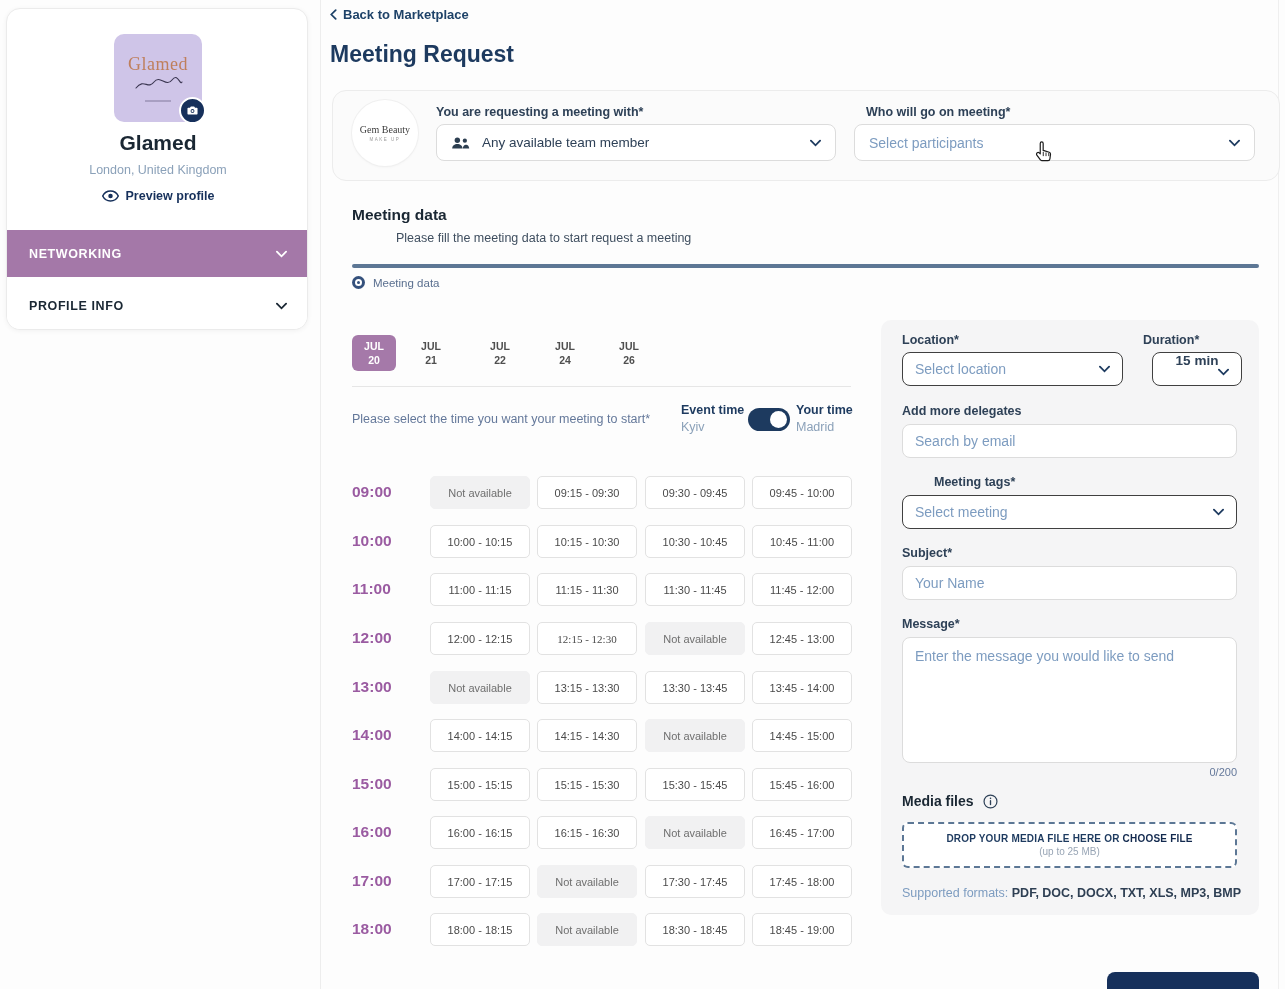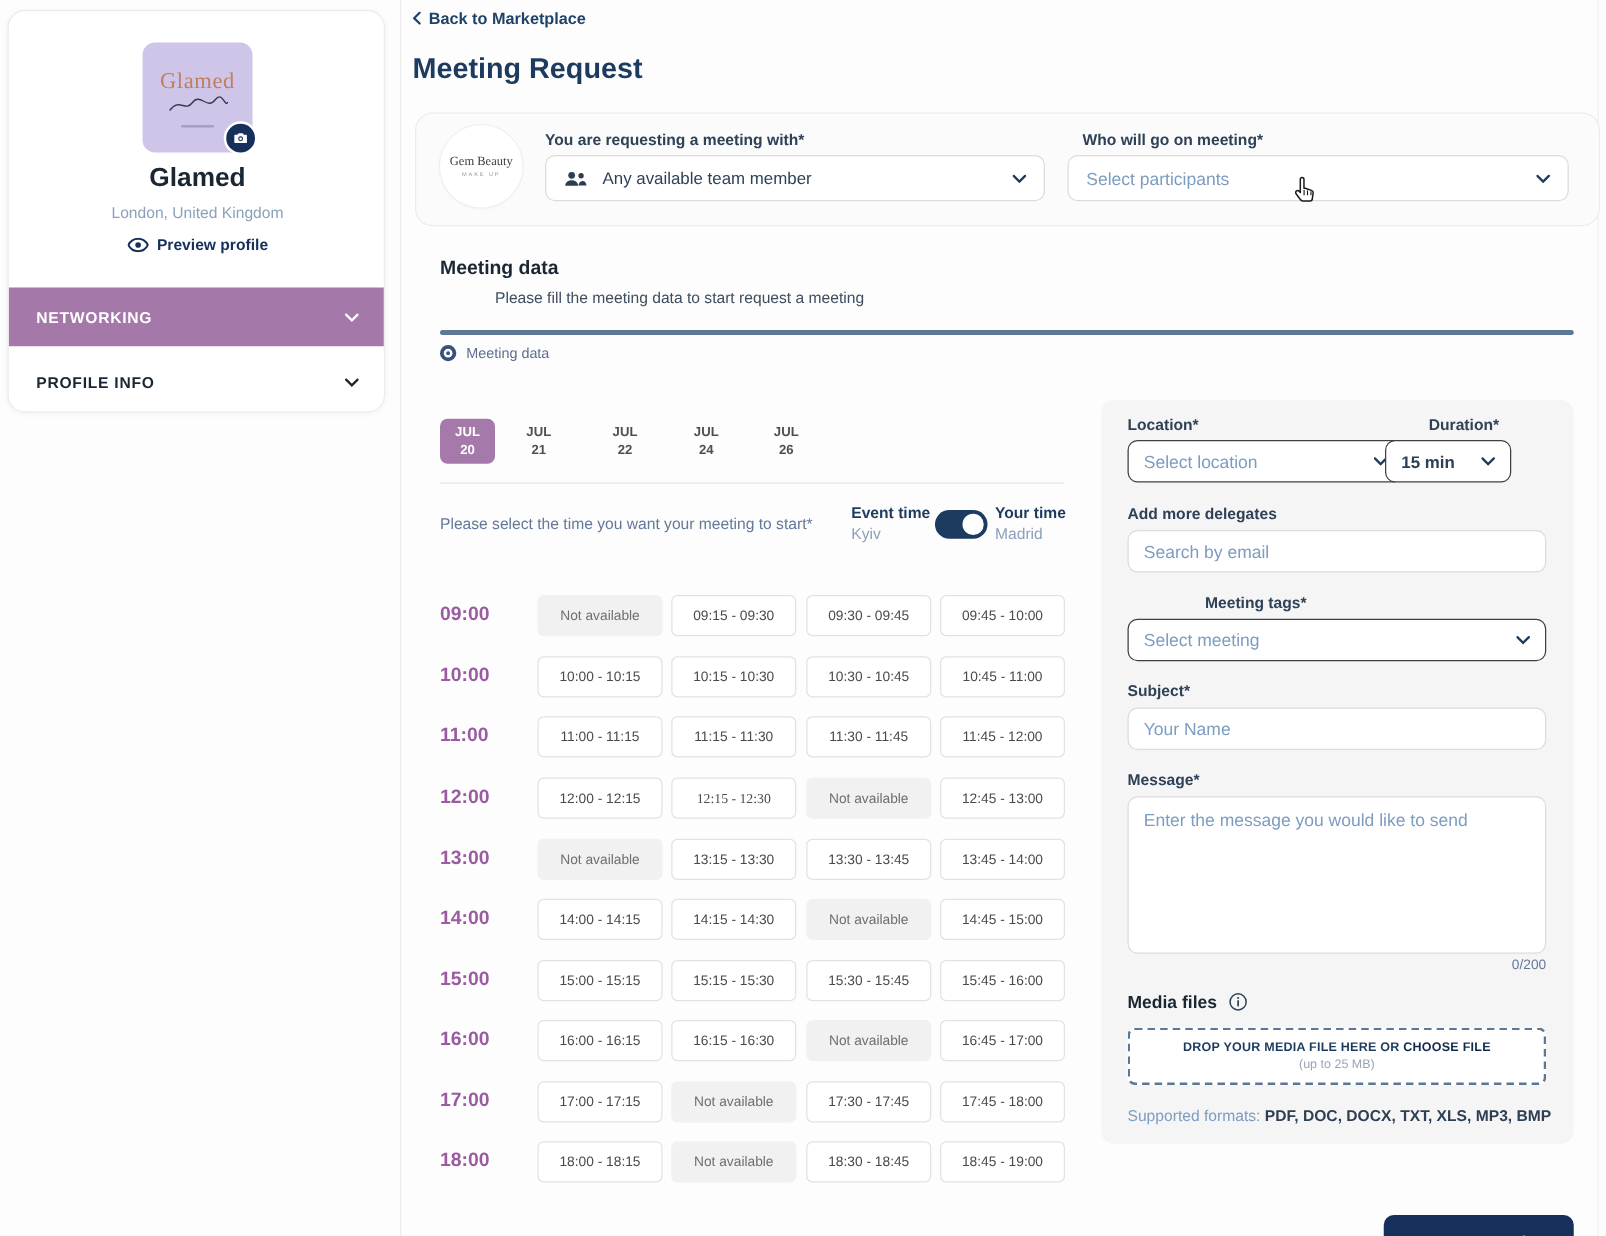--- a/index.html
+++ b/index.html
@@ -315,31 +315,31 @@
   <div class="abs det-panel"></div>
 
   <div class="abs p-label" style="left:902px; top:333px;">Location*</div>
   <div class="abs p-sel" style="left:902px; top:352px; width:221px;">
     <span class="sel-ph">Select location</span>
     <svg class="chev" viewBox="0 0 12 8">
       <path d="M1 1.5l5 5 5-5" fill="none" stroke="currentColor" stroke-width="2" stroke-linecap="round"></path>
     </svg>
   </div>
   <div class="abs p-label" style="left:1143px; top:333px;">Duration*</div>
-  <div class="abs p-sel" style="left:1108px; top:352px; width:101px;">
+  <div class="abs p-sel" style="left:1152px; top:352px; width:90px;flex-direction:column;">
     <span class="sel-value" style="font-weight:bold;">15 min</span>
     <svg class="chev" viewBox="0 0 12 8">
       <path d="M1 1.5l5 5 5-5" fill="none" stroke="currentColor" stroke-width="2" stroke-linecap="round"></path>
     </svg>
   </div>
 
   <div class="abs p-label" style="left:902px; top:404px;">Add more delegates</div>
   <input class="abs p-input" style="left: 902px; top: 424px; width: 335px;" placeholder="Search by email">
 
-  <div class="abs p-label" style="left:932px; top:475px;padding-left:32px;">Meeting tags*</div>
+  <div class="abs p-label" style="left:902px; top:475px;padding-left:32px;">Meeting tags*</div>
   <div class="abs p-sel" style="left:902px; top:495px; width:335px;">
     <span class="sel-ph">Select meeting</span>
     <svg class="chev" viewBox="0 0 12 8">
       <path d="M1 1.5l5 5 5-5" fill="none" stroke="currentColor" stroke-width="2" stroke-linecap="round"></path>
     </svg>
   </div>
 
   <div class="abs p-label" style="left:902px; top:546px;">Subject*</div>
   <input class="abs p-input" style="left: 902px; top: 566px; width: 335px;" placeholder="Your Name">
 

